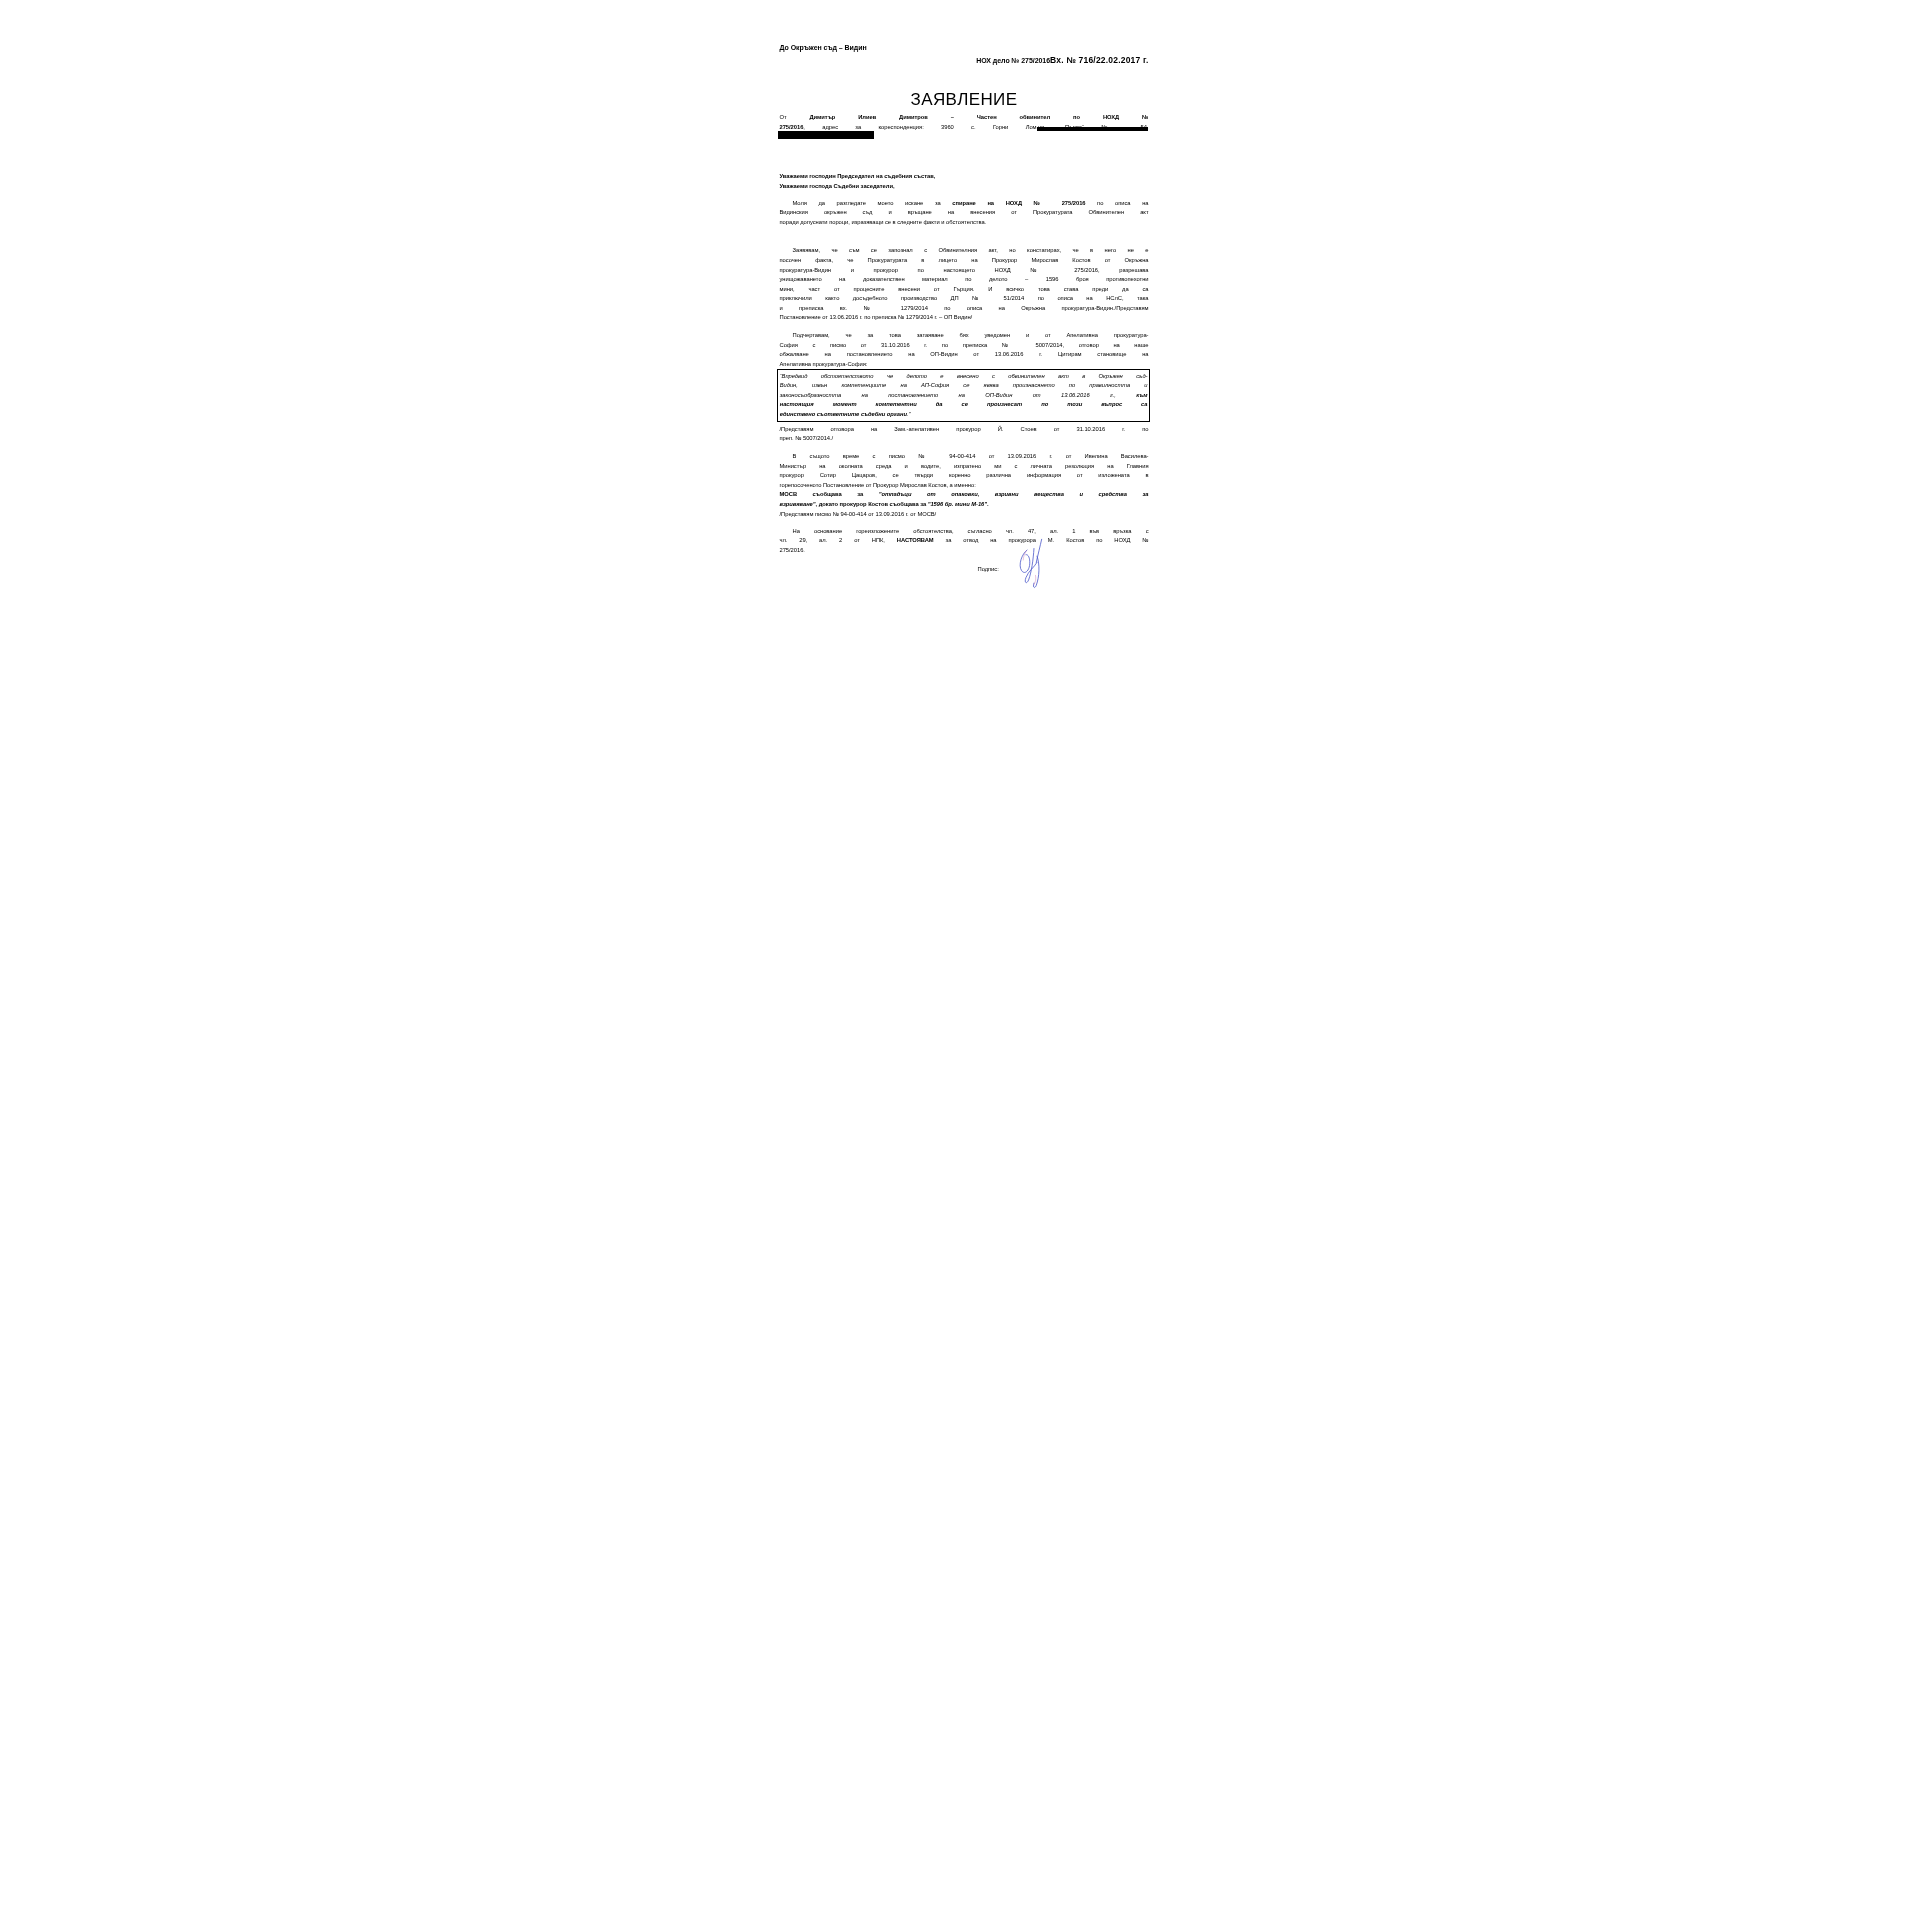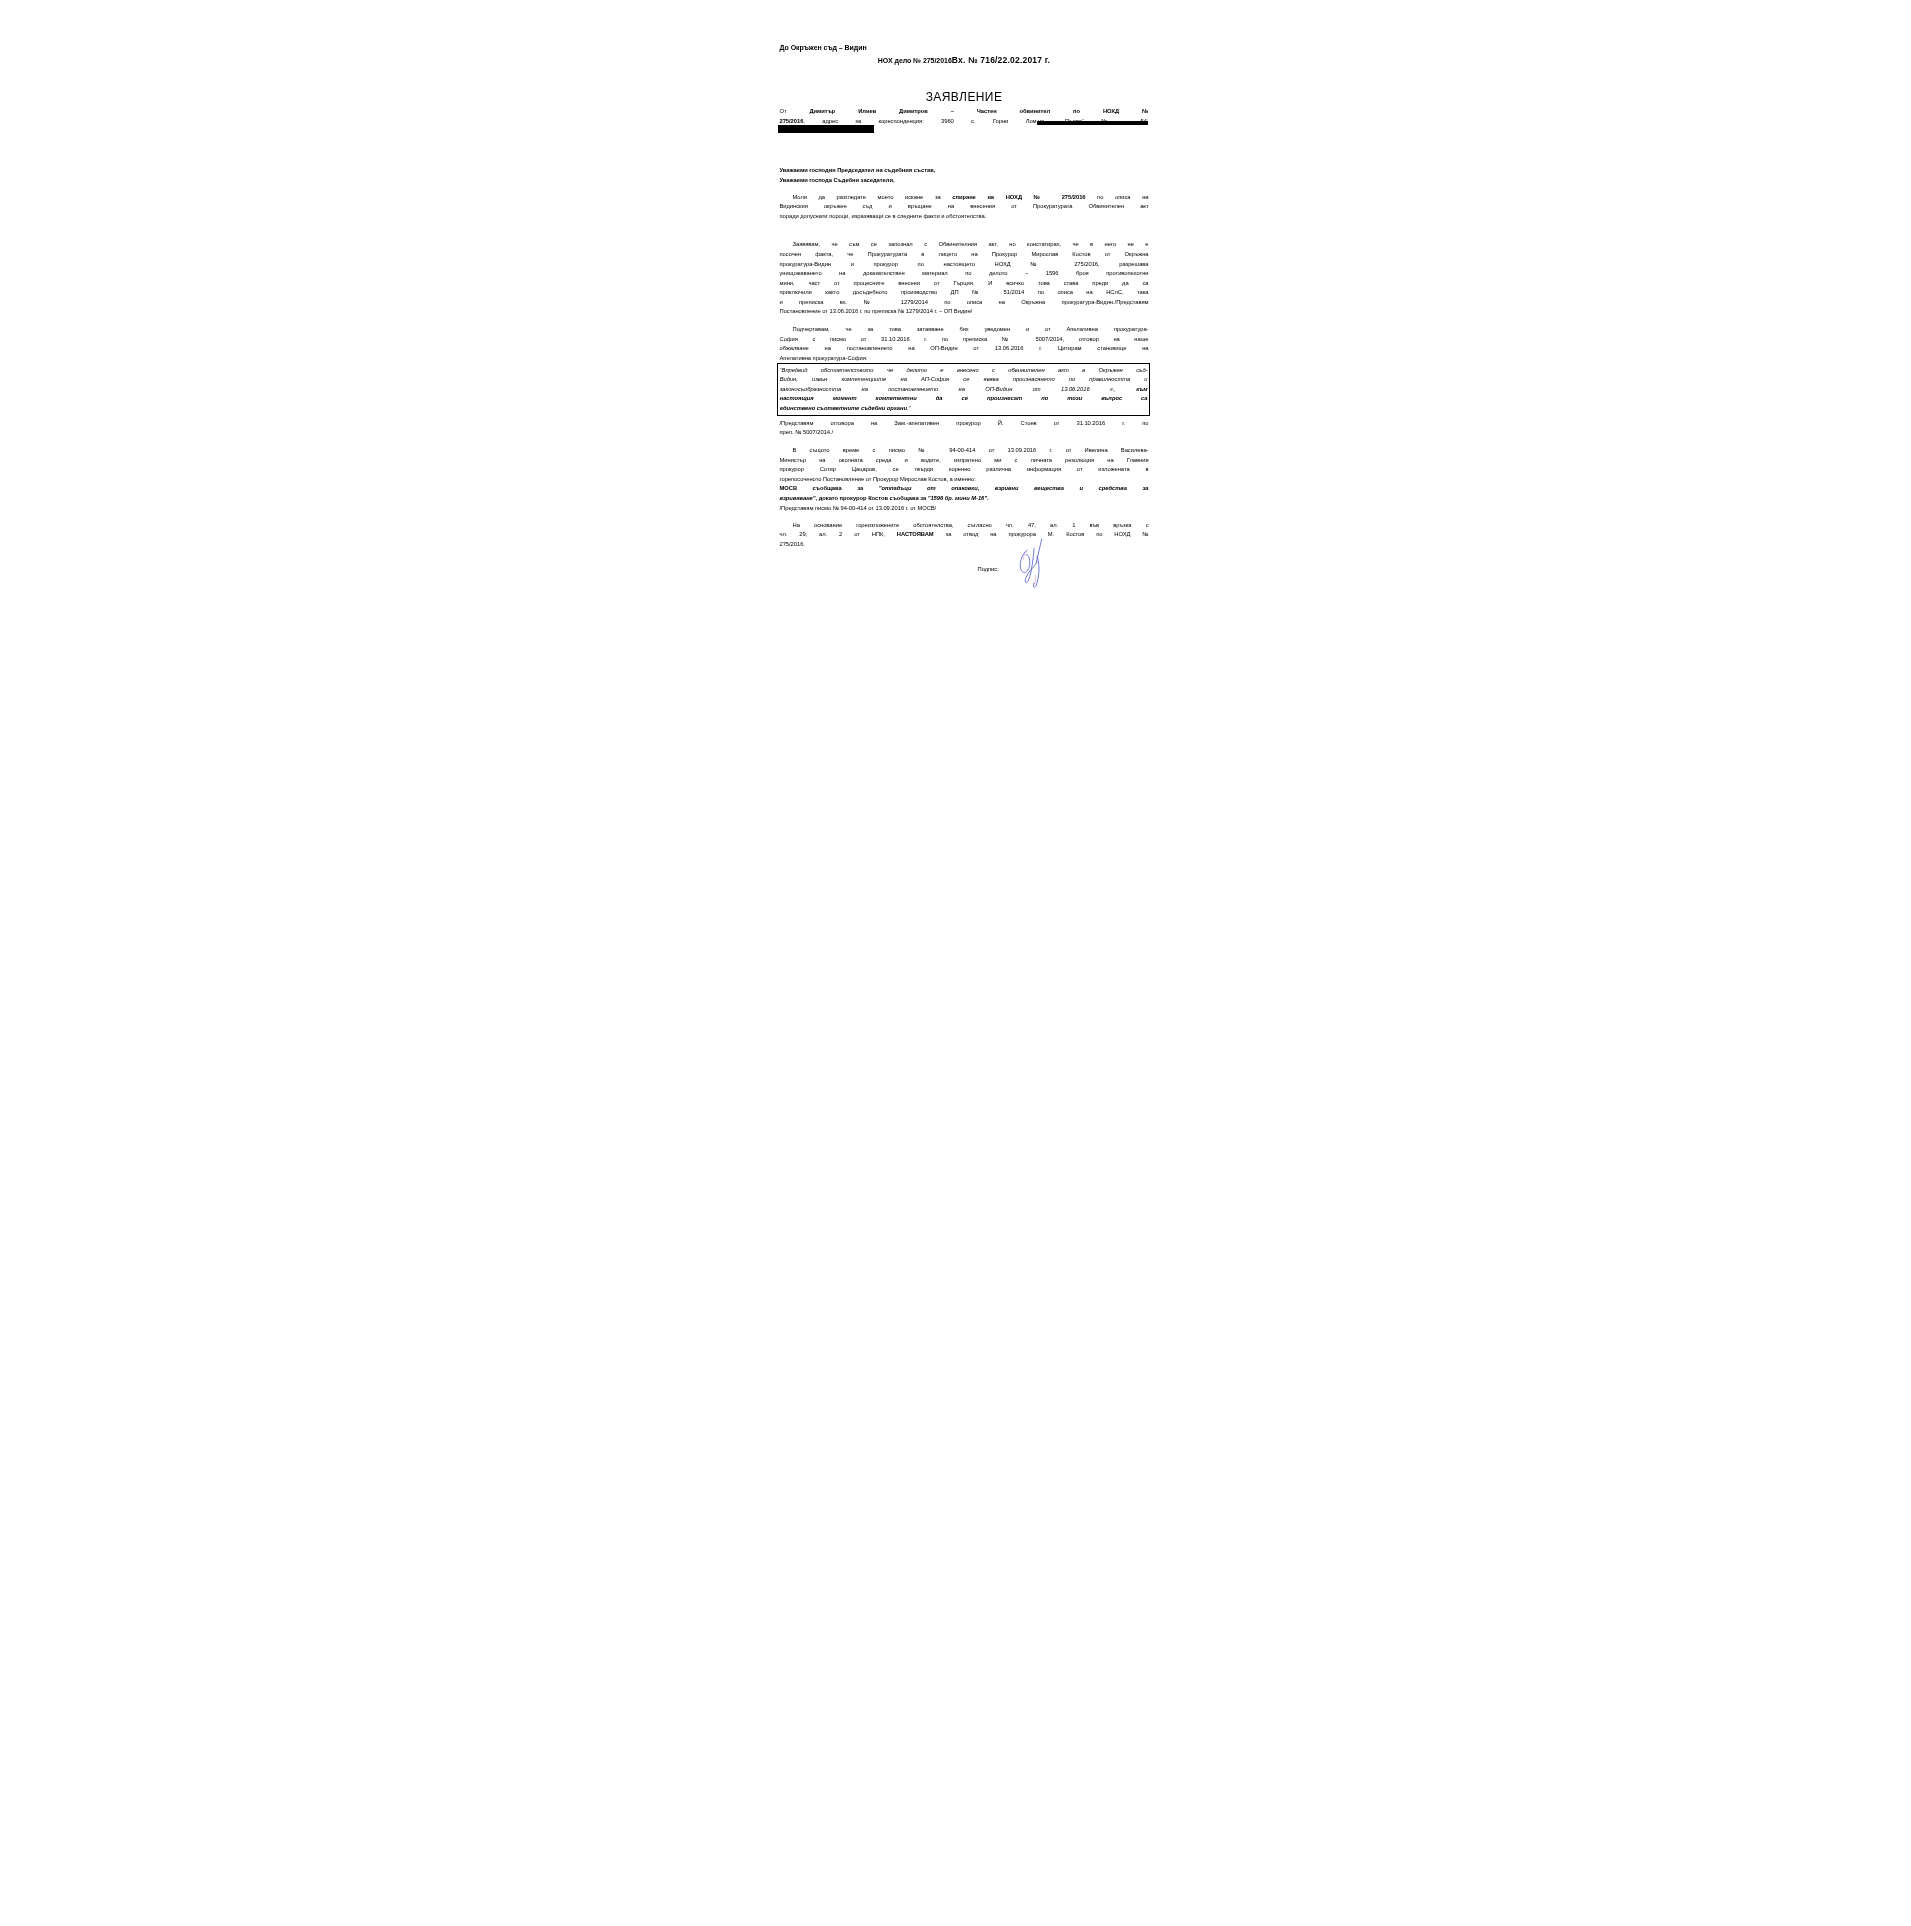--- a/index.html
+++ b/index.html
@@ -11,25 +11,25 @@
     color:#000;
     font-family:"Liberation Sans","DejaVu Sans",sans-serif;
     font-size:5.8px;
     letter-spacing:-0.04px;
     box-sizing:border-box;
     padding:44px 23px 0 40px;
     overflow:hidden;
   }
   .doc-header{margin:0;}
   .h-line1{font-weight:bold;font-size:7px;line-height:8.5px;}
-  .h-line2{display:flex;justify-content:center;align-items:baseline;margin-top:2.7px;}
+  .h-line2{display:flex;justify-content:flex-end;align-items:baseline;margin-top:2.7px;}
   .h-case{font-weight:bold;font-size:7px;}
   .h-reg{font-weight:bold;font-size:8.5px;letter-spacing:0.2px;}
   .doc-title{
-    font-size:12px;font-weight:400;text-align:center;
+    font-size:17px;font-weight:400;text-align:center;
     margin:25px 0 3.1px 0;letter-spacing:0.4px;
   }
   .para{margin:0;}
   .line{line-height:9.6px;min-height:9.6px;}
   .just{text-align:justify;text-align-last:justify;}
   .indent{text-indent:13px;}
   .b{font-weight:bold;}
   .i{font-style:italic;}
   .greeting .line{font-weight:bold;}
   .quote-box{

